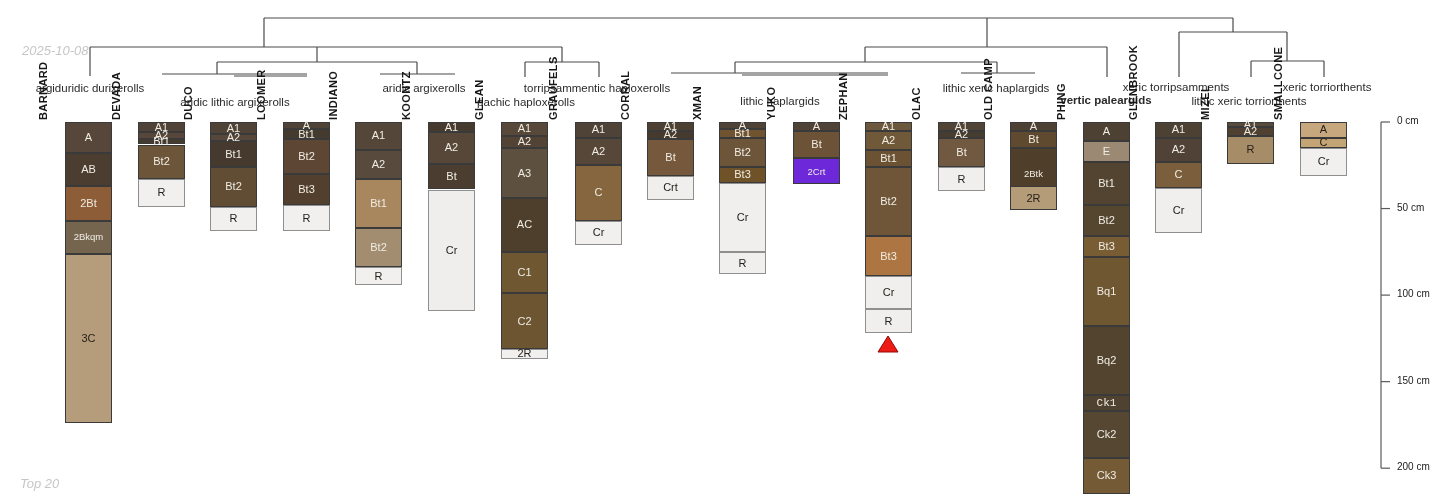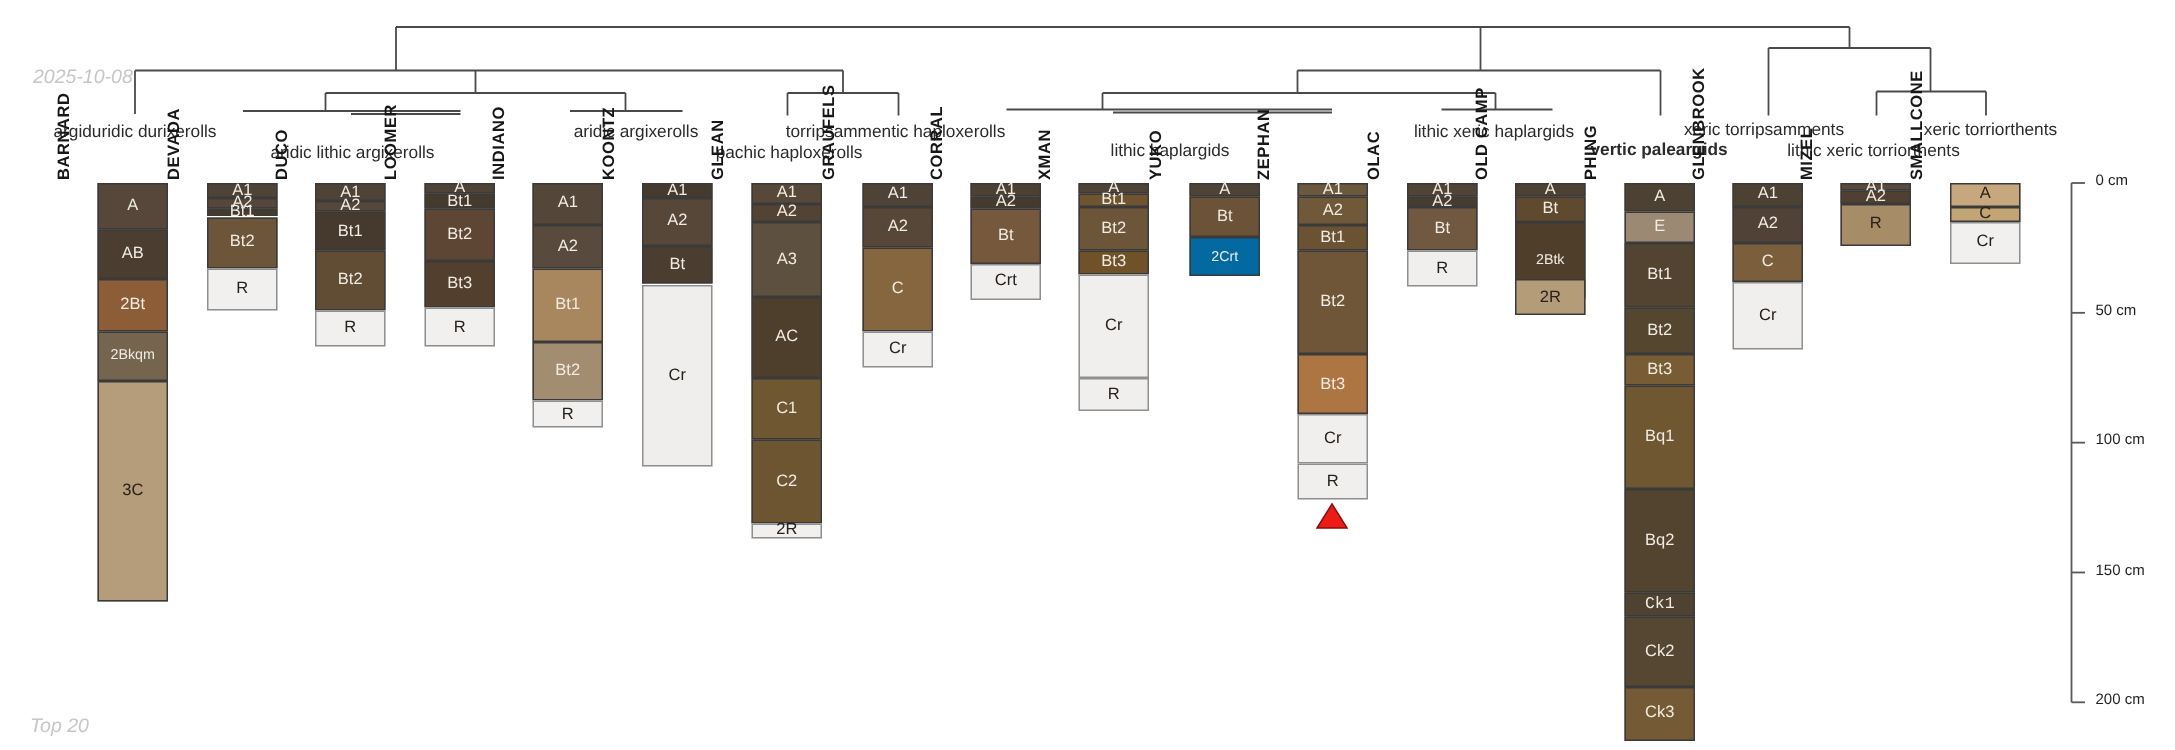--- a/index.html
+++ b/index.html
@@ -94,21 +94,21 @@
       </div>
       <div class="horizon light-text" style="top: 31.158px; height: 32.889px; background: rgb(75, 61, 48); border: 1px solid rgb(58, 58, 58);">
         <span>AB</span>
       </div>
       <div class="horizon light-text" style="top: 64.047px; height: 34.62px; background: rgb(141, 93, 56); border: 1px solid rgb(58, 58, 58);">
         <span>2Bt</span>
       </div>
       <div class="horizon light-text small-label" style="top: 98.667px; height: 32.889px; background: rgb(117, 101, 79); border: 1px solid rgb(58, 58, 58);">
         <span>2Bkqm</span>
       </div>
-      <div class="horizon dark-text" style="top: 131.556px; height: 147px; background: rgb(181, 156, 122); border: 1px solid rgb(58, 58, 58);">
+      <div class="horizon dark-text" style="top: 131.556px; height: 169px; background: rgb(181, 156, 122); border: 1px solid rgb(58, 58, 58);">
         <span>3C</span>
       </div>
     </div>
     <div class="series-name" style="left: 50px; top: 107px; height: 13px;">BARNARD</div>
     <div class="profile-col" style="left: 138px; top: 122px; width: 47px;">
       <div class="horizon light-text" style="top: 0px; height: 10.386px; background: rgb(79, 66, 54); border: 1px solid rgb(58, 58, 58);">
         <span>A1</span>
       </div>
       <div class="horizon light-text" style="top: 10.386px; height: 6.924px; background: rgb(86, 71, 58); border: 1px solid rgb(58, 58, 58);">
         <span>A2</span>
@@ -268,21 +268,21 @@
       </div>
     </div>
     <div class="series-name" style="left: 704px; top: 107px; height: 13px;">XMAN</div>
     <div class="profile-col" style="left: 793px; top: 122px; width: 47px;">
       <div class="horizon light-text" style="top: 0px; height: 8.655px; background: rgb(79, 66, 54); border: 1px solid rgb(58, 58, 58);">
         <span>A</span>
       </div>
       <div class="horizon light-text" style="top: 8.655px; height: 27.696px; background: rgb(108, 82, 55); border: 1px solid rgb(58, 58, 58);">
         <span>Bt</span>
       </div>
-      <div class="horizon light-text small-label" style="top: 36.351px; height: 25.965px; background: #0369a1; border: 1px solid rgb(58, 58, 58);">
+      <div class="horizon light-text small-label" style="top: 36.351px; height: 25.965px; background: #6d28d9; border: 1px solid rgb(58, 58, 58);">
         <span>2Crt</span>
       </div>
     </div>
     <div class="series-name" style="left: 778px; top: 107px; height: 13px;">YUKO</div>
     <div class="profile-col" style="left: 865px; top: 122px; width: 47px;">
       <div class="horizon light-text" style="top: 0px; height: 8.655px; background: rgb(107, 88, 61); border: 1px solid rgb(58, 58, 58);">
         <span>A1</span>
       </div>
       <div class="horizon light-text" style="top: 8.655px; height: 19.041px; background: rgb(112, 89, 57); border: 1px solid rgb(58, 58, 58);">
         <span>A2</span>

